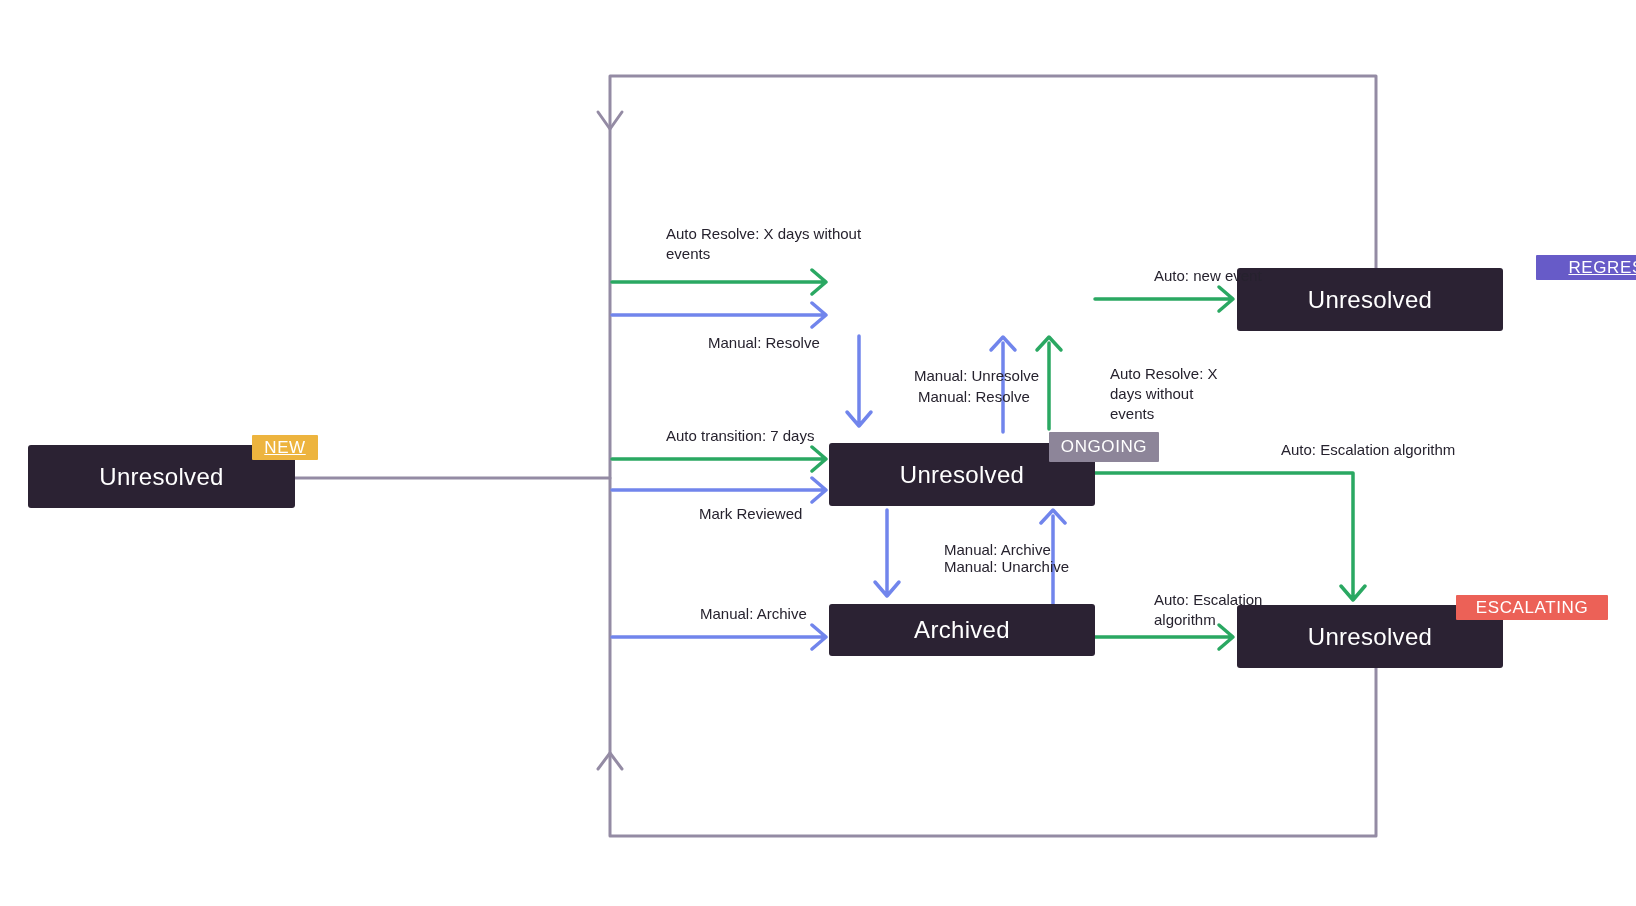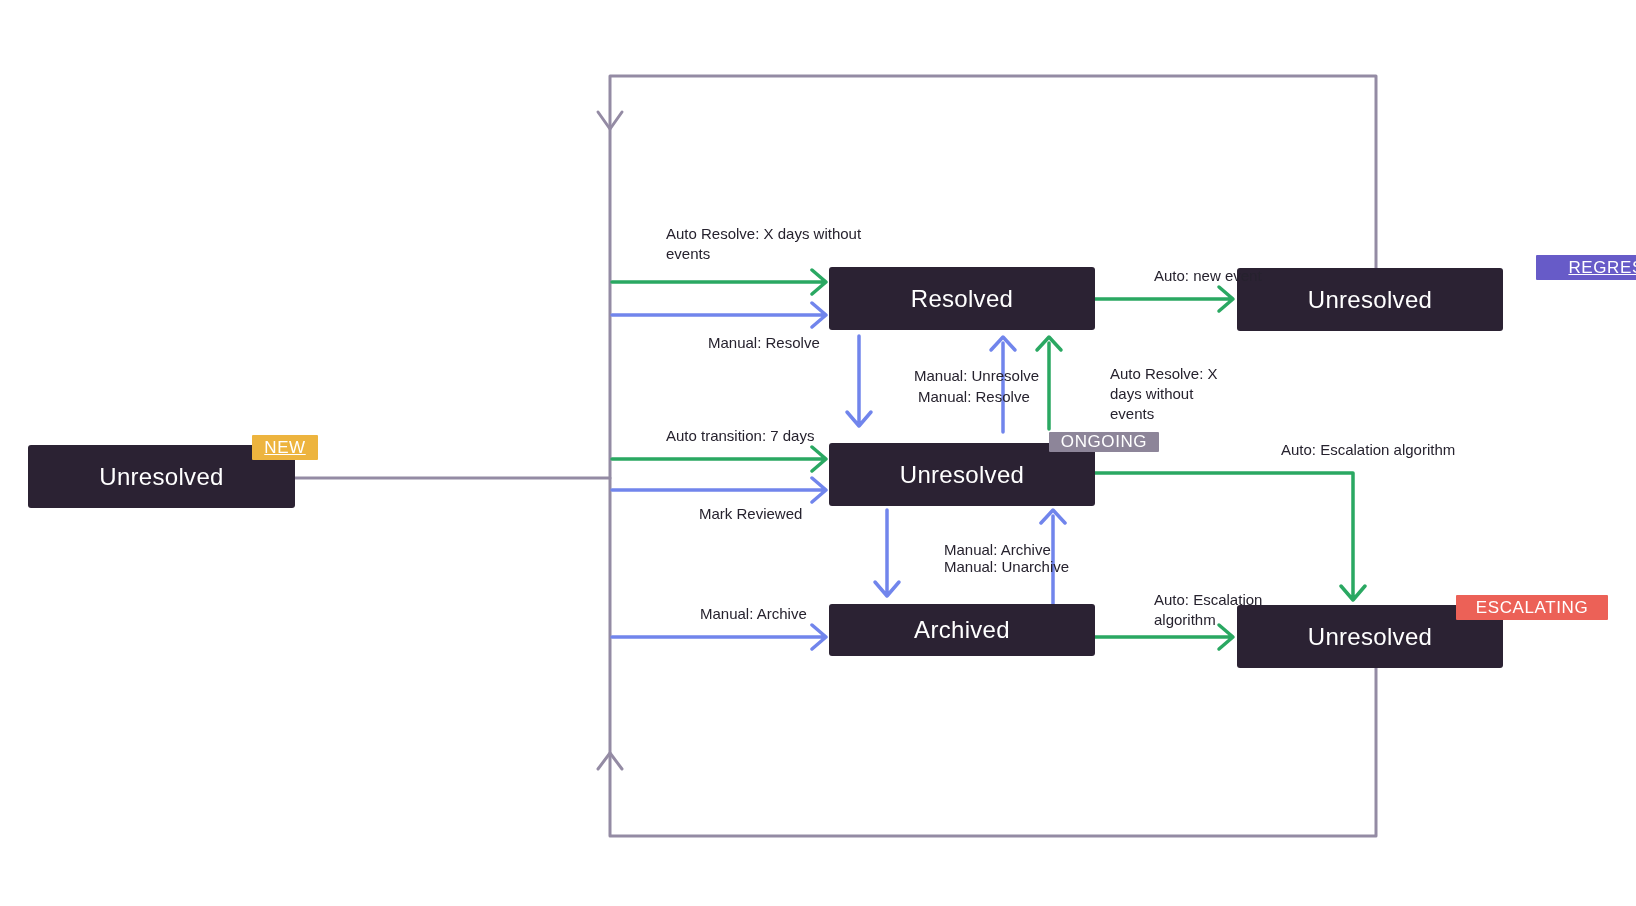--- a/index.html
+++ b/index.html
@@ -36,21 +36,21 @@
 
   .badge{
     position:absolute;
     color:#ffffff;
     font-size:17px;letter-spacing:.6px;
     display:flex;align-items:center;justify-content:center;
     z-index:3;
     border-radius:1px;
   }
   #bg-new{left:252px;top:435px;width:66px;height:25px;background:var(--badge-new,#edb43e);text-decoration:underline;}
-  #bg-ongoing{left:1049px;top:432px;width:110px;height:20px;background:var(--badge-ongoing,#8d8599);}
+  #bg-ongoing{left:1049px;top:432px;width:110px;height:30px;background:var(--badge-ongoing,#8d8599);}
   #bg-regressed{left:1536px;top:255px;width:177px;height:25px;background:var(--badge-regressed,#675bc8);text-decoration:underline;}
   #bg-escalating{left:1456px;top:595px;width:152px;height:25px;background:var(--badge-escalating,#ec6157);}
 
   .lbl{
     position:absolute;
     font-size:15px;font-weight:500;
     color:#26222e;
     line-height:1.32;
     z-index:2;
     white-space:pre-line;
@@ -100,23 +100,20 @@
       <path d="M859 336 V424 M847 412 L859 426 L871 412"></path>
       <path d="M1003 432 V343 M991 350 L1003 337 L1015 350"></path>
       <path d="M887 510 V594 M875 582 L887 596 L899 582"></path>
       <path d="M1053 604 V516 M1041 523 L1053 510 L1065 523"></path>
     </g>
   </svg>
 
   <div class="state" id="st-new">
     <span>Unresolved</span>
   </div>
-  <div class="state" id="st-resolved">
-    <span>Resolved</span>
-  </div>
   <div class="state" id="st-ongoing">
     <span>Unresolved</span>
   </div>
   <div class="state" id="st-archived">
     <span>Archived</span>
   </div>
   <div class="state" id="st-regressed">
     <span>Unresolved</span>
   </div>
   <div class="state" id="st-escalating">

